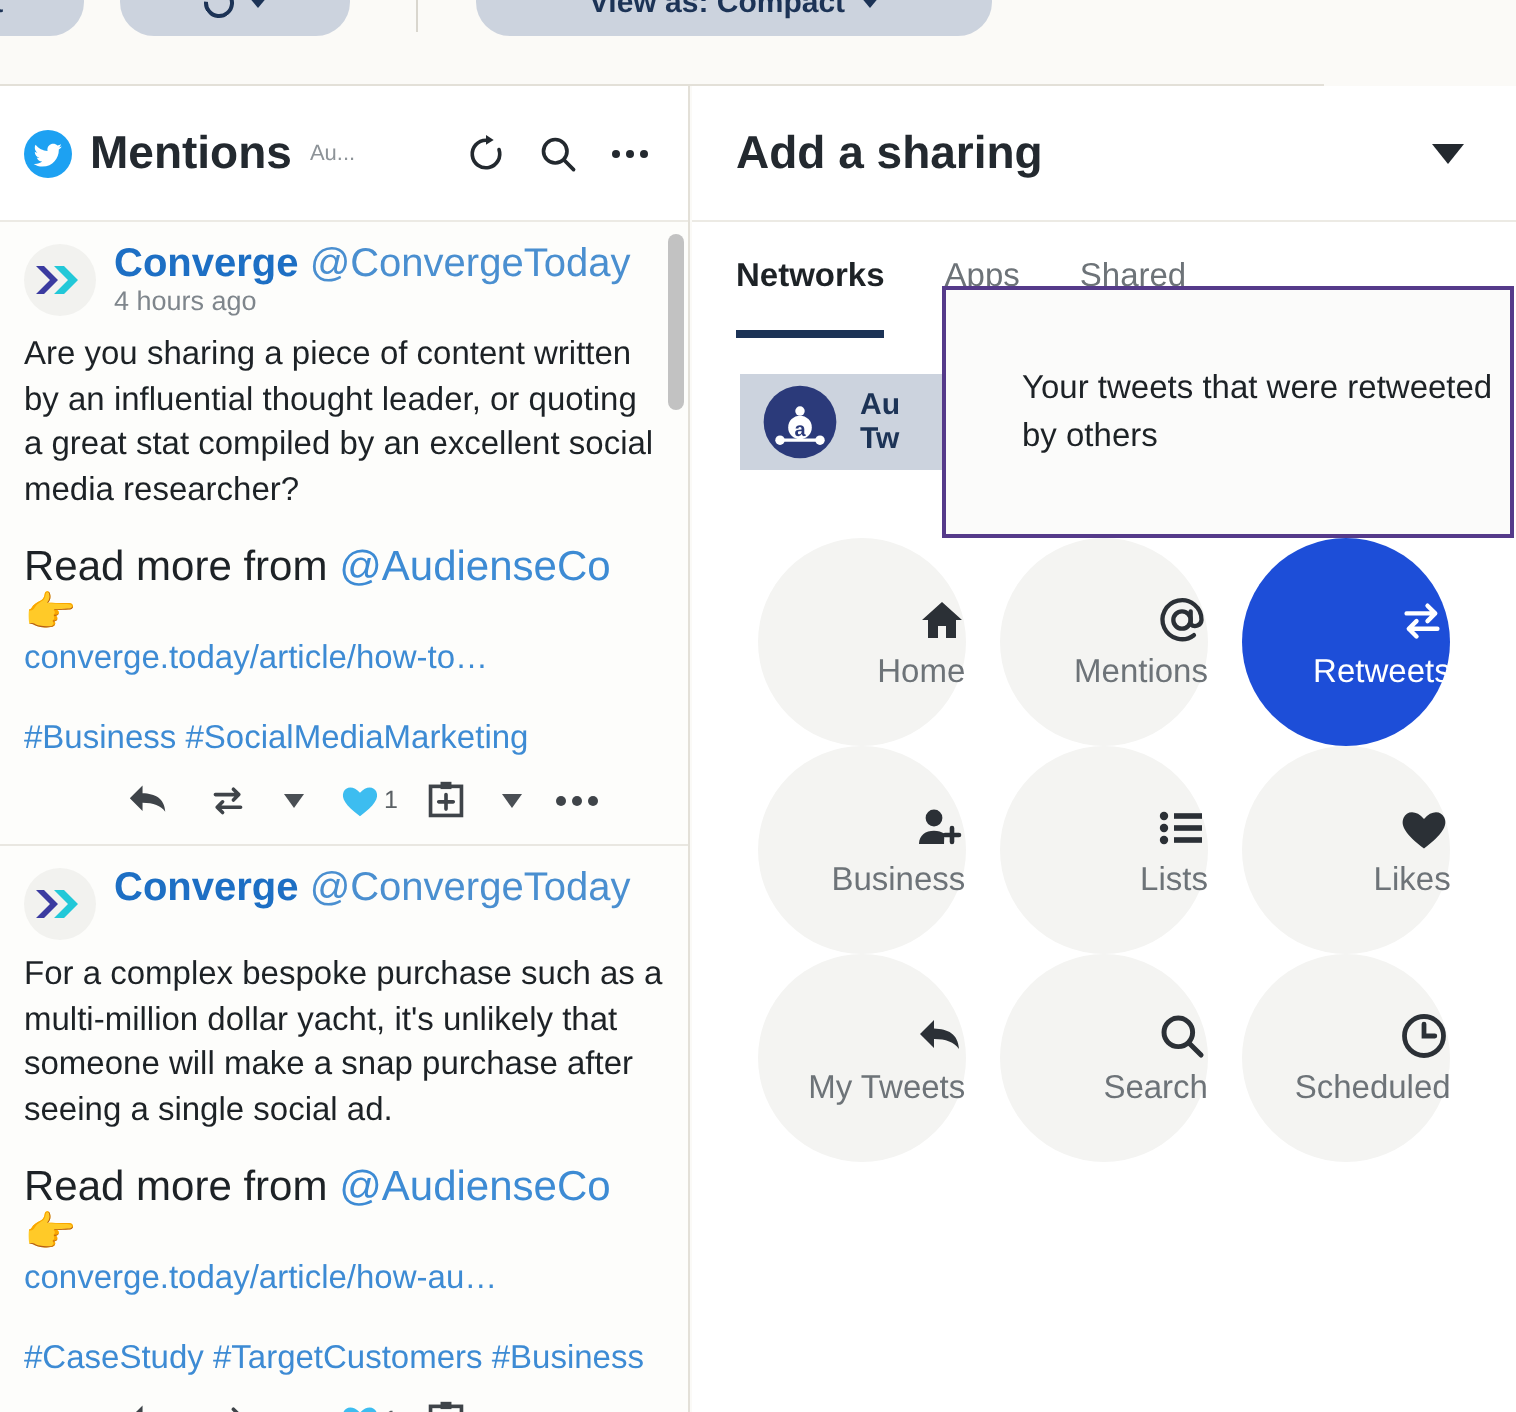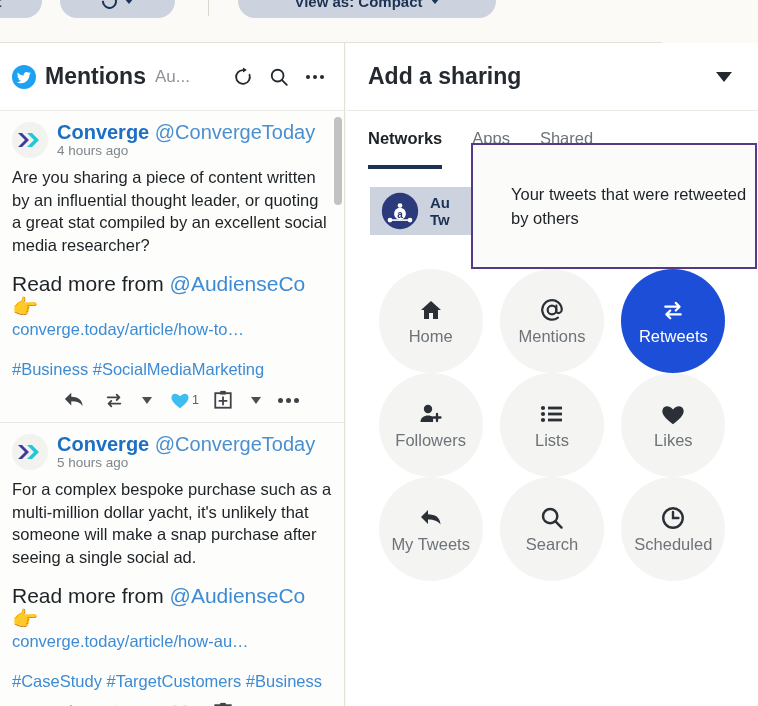--- a/index.html
+++ b/index.html
@@ -70,21 +70,21 @@
     border-bottom: 1px solid #eceae4;
     background: #fff;
     flex: 0 0 auto;
   }
   .tw-bird { width: 24px; height: 24px; flex: 0 0 auto; }
   .col-title {
     font-size: 23px; font-weight: bold; color: #23292f;
     white-space: nowrap;
   }
   .col-sub {
-    font-size: 17px; color: #8d9398;
+    font-size: 11px; color: #8d9398;
     white-space: nowrap; overflow: hidden;
     max-width: 46px;
   }
   .hdr-icons { margin-left: auto; display: flex; align-items: center; gap: 2px; }
   .hdr-btn {
     width: 34px; height: 34px; border-radius: 50%;
     display: flex; align-items: center; justify-content: center;
     background: transparent;
   }
   .dots-h { display: flex; gap: 3px; }
@@ -199,21 +199,21 @@
     display: grid;
     grid-template-columns: repeat(3, 1fr);
     row-gap: 0px;
     justify-items: center;
   }
   .gcell {
     width: 104px; height: 104px;
     border-radius: 50%;
     background: #f4f4f2;
     display: flex; flex-direction: column;
-    align-items: center; justify-content: center;
+    align-items: flex-end; justify-content: center;
     gap: 4px;
   }
   .gcell.hover { background: #1d4ed8; }
   .gcell .glabel { font-size: 16.5px; color: #6d7378; }
   .gcell.hover .glabel { color: #ffffff; }
   .gicon { height: 26px; display: flex; align-items: center; justify-content: center; }
 
   
   .acct-chip {
     margin: 18px 0 0 24px;
@@ -364,21 +364,20 @@
           <svg width="26" height="18" viewBox="0 0 26 18">
             <path d="M1 2 L8 9 L1 16 L5 16 L12 9 L5 2 Z" fill="#3b3ba0"></path>
             <path d="M10 2 L17 9 L10 16 L15 16 L22 9 L15 2 Z" fill="#22c8d8"></path>
           </svg>
         </div>
         <div class="tw-names">
           <div class="tw-line1">
             <span class="tw-name">Converge</span>
             <span class="tw-handle">@ConvergeToday</span>
           </div>
-          <div class="tw-time">5 hours ago</div>
         </div>
       </div>
       <div class="tw-body">For a complex bespoke purchase such as a multi-million dollar yacht, it's unlikely that someone will make a snap purchase after seeing a single social ad.</div>
       <div class="tw-readmore">
         <span>Read more from </span><span class="lnk">@AudienseCo</span> <span>👉</span>
       </div>
       <div class="tw-link">converge.today/article/how-au…</div>
       <div class="tw-tags">#CaseStudy #TargetCustomers #Business</div>
 
       <div class="tw-actions">
@@ -490,21 +489,21 @@
     </div>
 
     <div class="gcell">
       <span class="gicon">
         <svg width="26" height="24" viewBox="0 0 26 24">
           <circle cx="10" cy="7" r="4.2" fill="#2b3036"></circle>
           <path d="M2.5 20 c0-4.4 3.4-6.6 7.5-6.6 c2 0 3.8.5 5.2 1.5 L15 20 Z" fill="#2b3036"></path>
           <path d="M19 12 v7 M15.5 15.5 h7" stroke="#2b3036" stroke-width="2.3" stroke-linecap="round"></path>
         </svg>
       </span>
-      <span class="glabel">Followers</span>
+      <span class="glabel">Business</span>
     </div>
 
     <div class="gcell">
       <span class="gicon">
         <svg width="26" height="22" viewBox="0 0 26 22">
           <circle cx="4" cy="5" r="2.1" fill="#2b3036"></circle>
           <circle cx="4" cy="11" r="2.1" fill="#2b3036"></circle>
           <circle cx="4" cy="17" r="2.1" fill="#2b3036"></circle>
           <rect x="9" y="3.6" width="14" height="2.8" fill="#2b3036"></rect>
           <rect x="9" y="9.6" width="14" height="2.8" fill="#2b3036"></rect>

